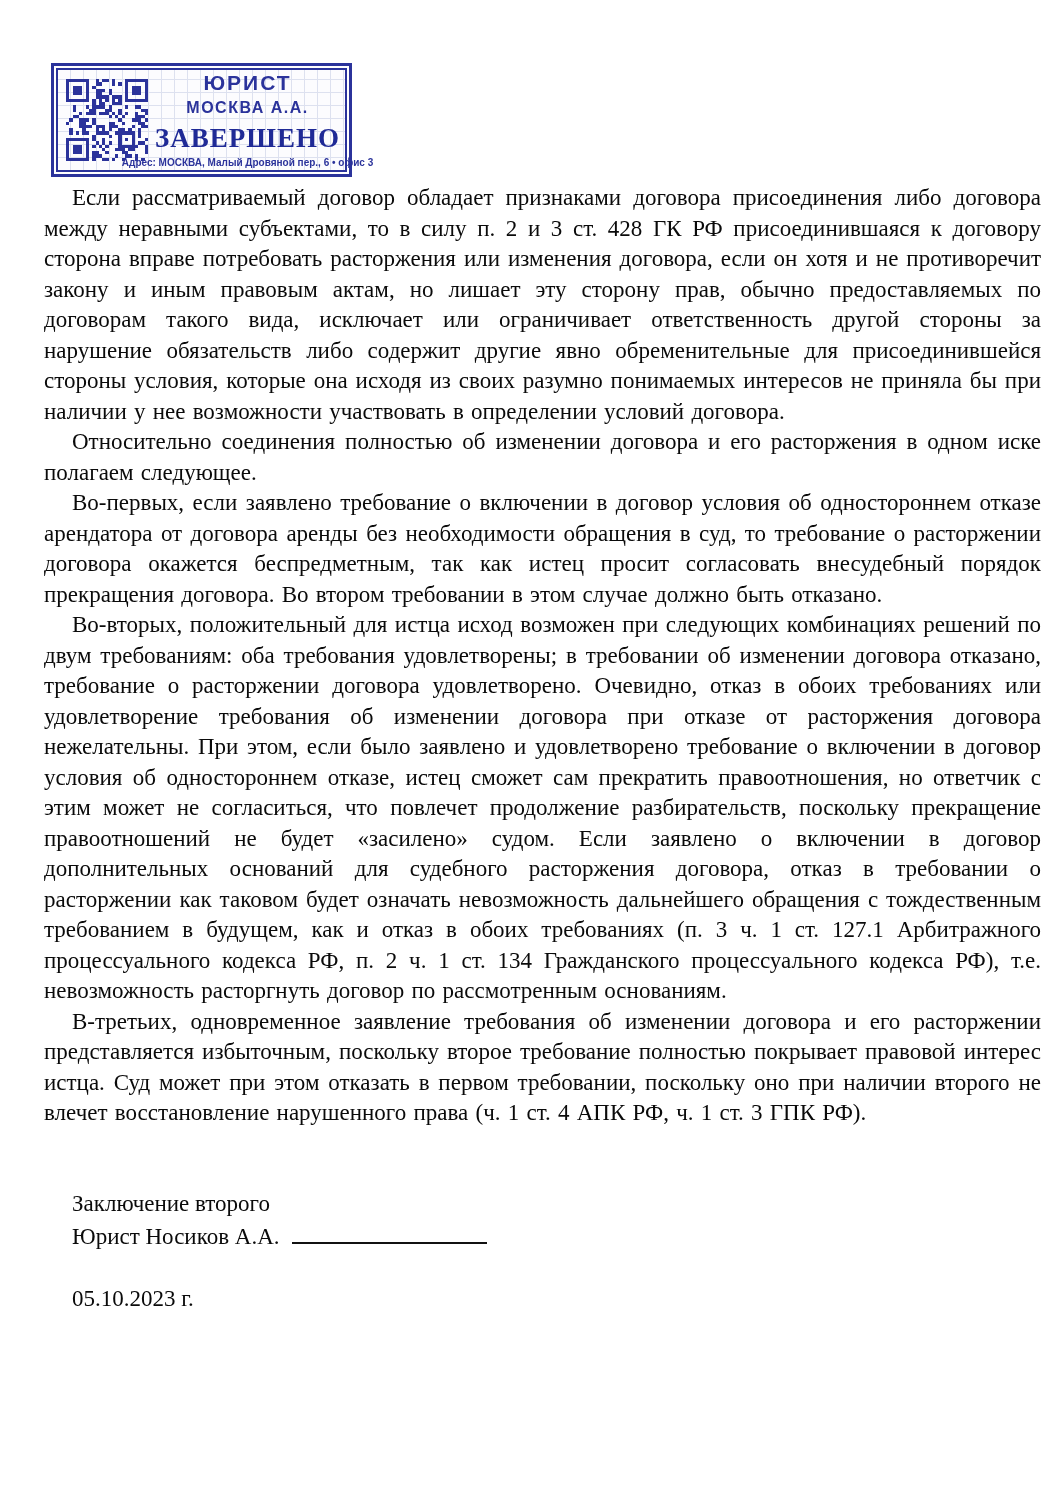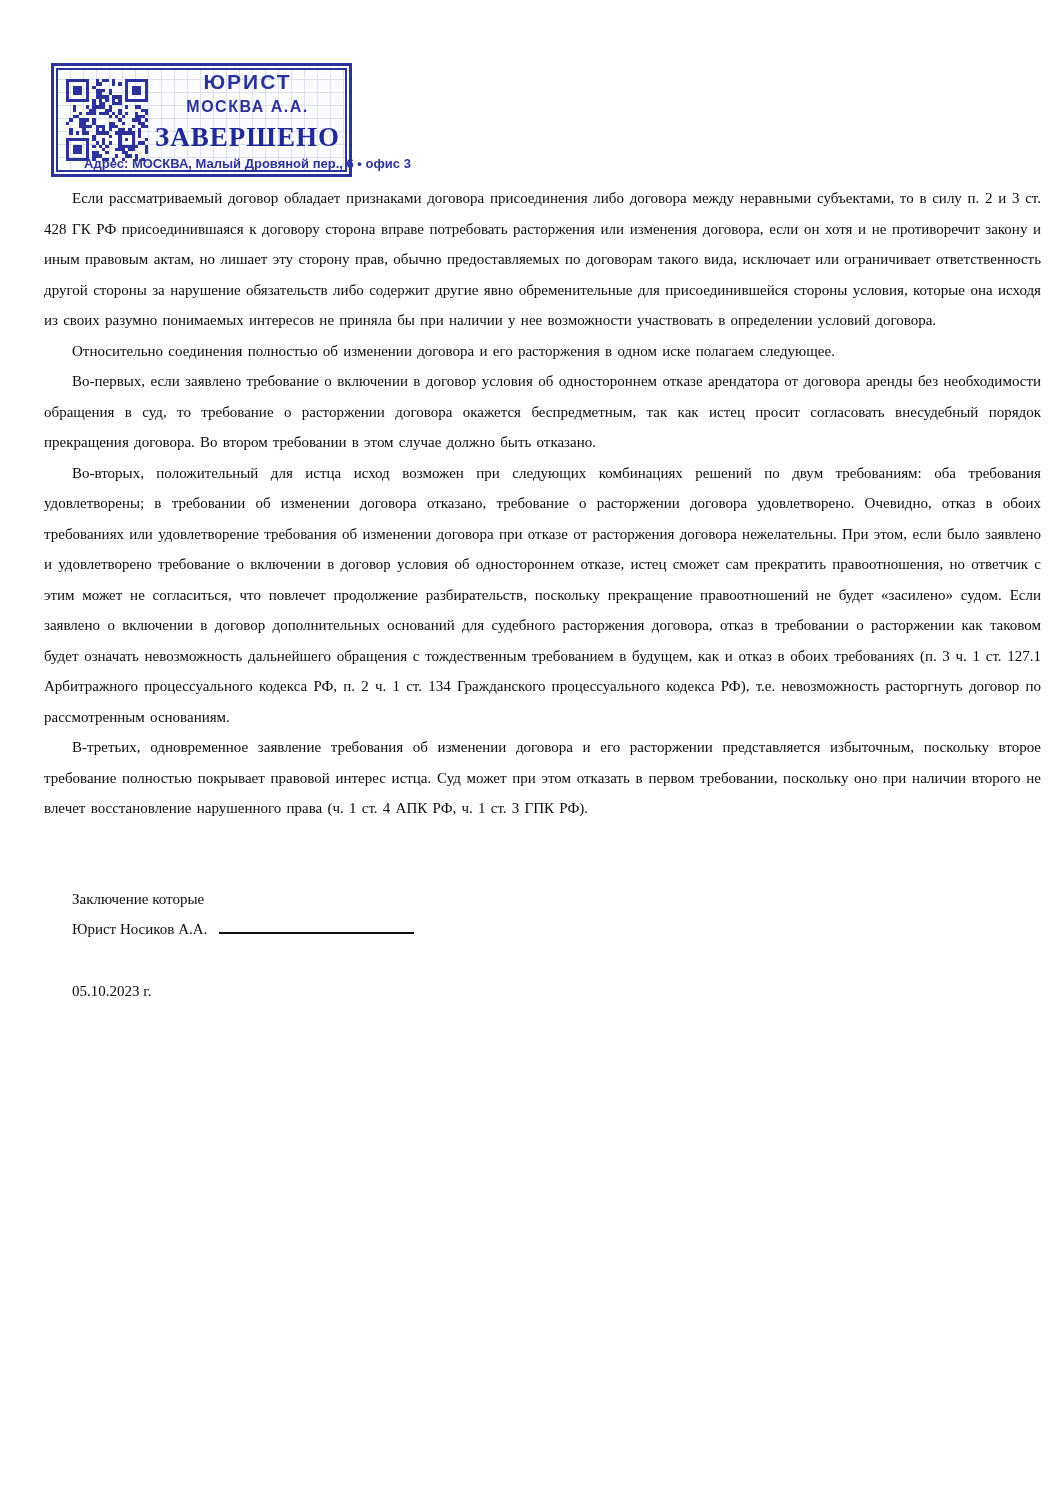--- a/index.html
+++ b/index.html
@@ -62,31 +62,31 @@
     margin-top:7px;
   }
   .stamp-status{
     font-family:"Liberation Serif", serif;
     font-size:27px;font-weight:700;letter-spacing:1px;
     color:var(--status-blue);
     margin-top:9px;
   }
   .stamp-address{
     font-family:"Liberation Sans", sans-serif;
-    font-size:13px;font-weight:700;
+    font-size:10px;font-weight:700;
     color:var(--stamp-blue);
     margin-top:6px;
     white-space:nowrap;
   }
   
   .doc-body{
     position:absolute;
     left:44px;top:183px;
     width:997px;
-    font-size:15px;
+    font-size:23px;
     line-height:30.5px;
     text-align:justify;
     word-spacing:1.5px;
   }
   .doc-body p{
     margin:0;
     text-indent:28px;
   }
   .signature{
     margin-top:60px;
@@ -402,19 +402,19 @@
 </div>
 
 <div class="doc-body">
   <p>Если рассматриваемый договор обладает признаками договора присоединения либо договора между неравными субъектами, то в силу п. 2 и 3 ст. 428 ГК РФ присоединившаяся к договору сторона вправе потребовать расторжения или изменения договора, если он хотя и не противоречит закону и иным правовым актам, но лишает эту сторону прав, обычно предоставляемых по договорам такого вида, исключает или ограничивает ответственность другой стороны за нарушение обязательств либо содержит другие явно обременительные для присоединившейся стороны условия, которые она исходя из своих разумно понимаемых интересов не приняла бы при наличии у нее возможности участвовать в определении условий договора.</p>
   <p>Относительно соединения полностью об изменении договора и его расторжения в одном иске полагаем следующее.</p>
   <p>Во-первых, если заявлено требование о включении в договор условия об одностороннем отказе арендатора от договора аренды без необходимости обращения в суд, то требование о расторжении договора окажется беспредметным, так как истец просит согласовать внесудебный порядок прекращения договора. Во втором требовании в этом случае должно быть отказано.</p>
   <p>Во-вторых, положительный для истца исход возможен при следующих комбинациях решений по двум требованиям: оба требования удовлетворены; в требовании об изменении договора отказано, требование о расторжении договора удовлетворено. Очевидно, отказ в обоих требованиях или удовлетворение требования об изменении договора при отказе от расторжения договора нежелательны. При этом, если было заявлено и удовлетворено требование о включении в договор условия об одностороннем отказе, истец сможет сам прекратить правоотношения, но ответчик с этим может не согласиться, что повлечет продолжение разбирательств, поскольку прекращение правоотношений не будет «засилено» судом. Если заявлено о включении в договор дополнительных оснований для судебного расторжения договора, отказ в требовании о расторжении как таковом будет означать невозможность дальнейшего обращения с тождественным требованием в будущем, как и отказ в обоих требованиях (п. 3 ч. 1 ст. 127.1 Арбитражного процессуального кодекса РФ, п. 2 ч. 1 ст. 134 Гражданского процессуального кодекса РФ), т.е. невозможность расторгнуть договор по рассмотренным основаниям.</p>
   <p>В-третьих, одновременное заявление требования об изменении договора и его расторжении представляется избыточным, поскольку второе требование полностью покрывает правовой интерес истца. Суд может при этом отказать в первом требовании, поскольку оно при наличии второго не влечет восстановление нарушенного права (ч. 1 ст. 4 АПК РФ, ч. 1 ст. 3 ГПК РФ).</p>
 
   <div class="signature">
-    <div>Заключение которые</div>
+    <div>Заключение второго</div>
     <div>
       <span>Юрист Носиков А.А.</span><span class="sig-line"></span>
     </div>
     <div class="sig-date">05.10.2023 г.</div>
   </div>
 </div>
 
 </body></html>

